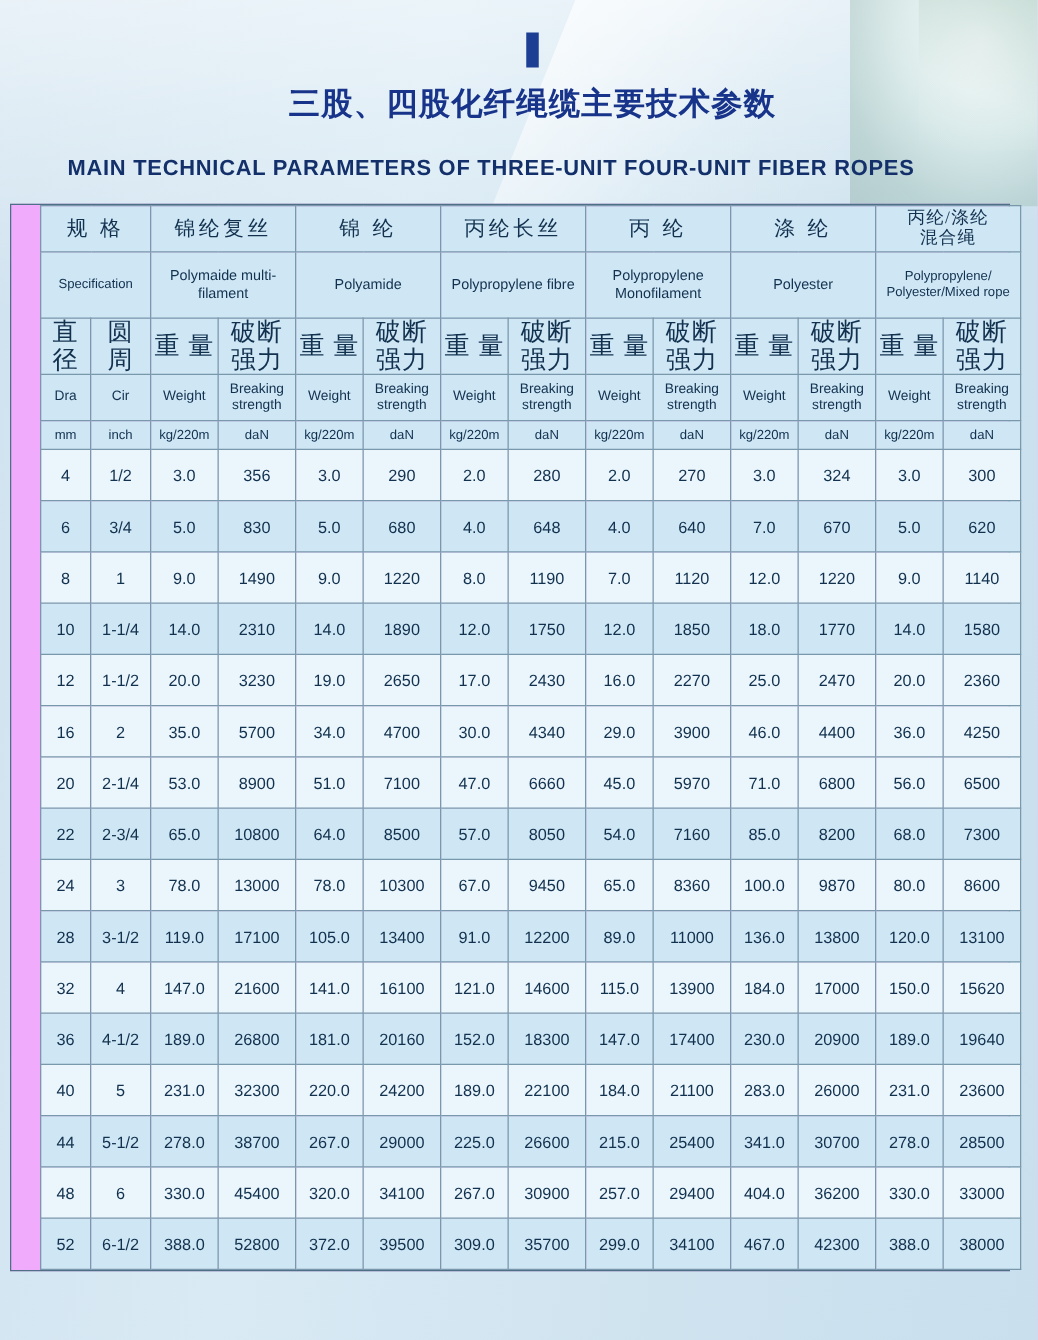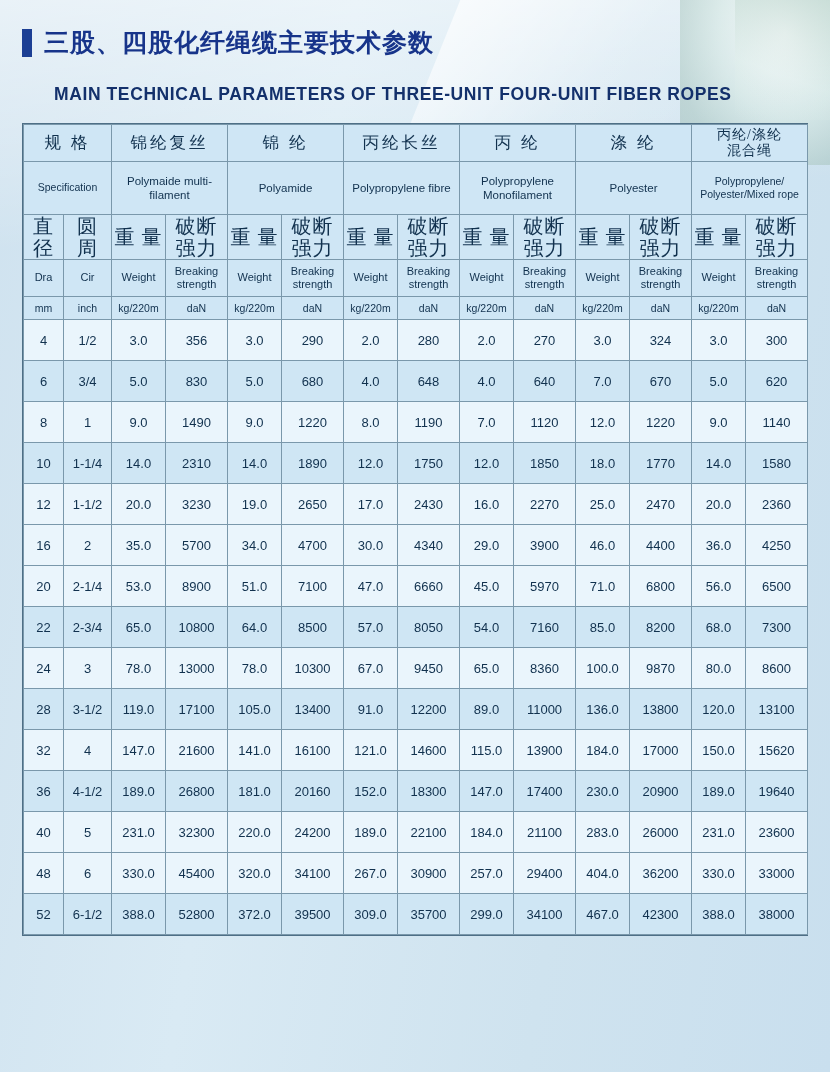--- a/index.html
+++ b/index.html
@@ -54,20 +54,21 @@
   }
 
   
   .header {
     padding: 26px 0 0 22px;
   }
   .title-row {
     display: flex;
     align-items: center;
     gap: 12px;
+    flex-direction: column;
   }
   .title-bar {
     width: 10px;
     height: 28px;
     background: #1c3f94;
   }
   .title-cn {
     font-family: "Liberation Serif", serif;
     font-weight: bold;
     font-size: 25px;
@@ -79,23 +80,24 @@
     margin: 25px 0 0 32px;
     font-size: 17.5px;
     font-weight: bold;
     color: #13306b;
     letter-spacing: 0.6px;
     white-space: nowrap;
   }
 
   
   .table-wrap {
-    margin: 18px 22px 0 22px;
+    margin: 18px 22px 0 8px;
     border: 1px solid #4e6f86;
     background: #f0abfc;
+    padding-left: 23px;
   }
   table.spec {
     width: 100%;
     border-collapse: collapse;
     table-layout: fixed;
   }
   table.spec td, table.spec th {
     border: 1px solid #7a98ab;
     text-align: center;
     vertical-align: middle;
@@ -475,20 +477,36 @@
             <td class="nowrap">24200</td>
             <td class="nowrap">189.0</td>
             <td class="nowrap">22100</td>
             <td class="nowrap">184.0</td>
             <td class="nowrap">21100</td>
             <td class="nowrap">283.0</td>
             <td class="nowrap">26000</td>
             <td class="nowrap">231.0</td>
             <td class="nowrap">23600</td>
           </tr>
+          <tr class="alt">
+            <td class="nowrap">44</td>
+            <td class="nowrap">5-1/2</td>
+            <td class="nowrap">278.0</td>
+            <td class="nowrap">38700</td>
+            <td class="nowrap">267.0</td>
+            <td class="nowrap">29000</td>
+            <td class="nowrap">225.0</td>
+            <td class="nowrap">26600</td>
+            <td class="nowrap">215.0</td>
+            <td class="nowrap">25400</td>
+            <td class="nowrap">341.0</td>
+            <td class="nowrap">30700</td>
+            <td class="nowrap">278.0</td>
+            <td class="nowrap">28500</td>
+          </tr>
           <tr>
             <td class="nowrap">48</td>
             <td class="nowrap">6</td>
             <td class="nowrap">330.0</td>
             <td class="nowrap">45400</td>
             <td class="nowrap">320.0</td>
             <td class="nowrap">34100</td>
             <td class="nowrap">267.0</td>
             <td class="nowrap">30900</td>
             <td class="nowrap">257.0</td>

